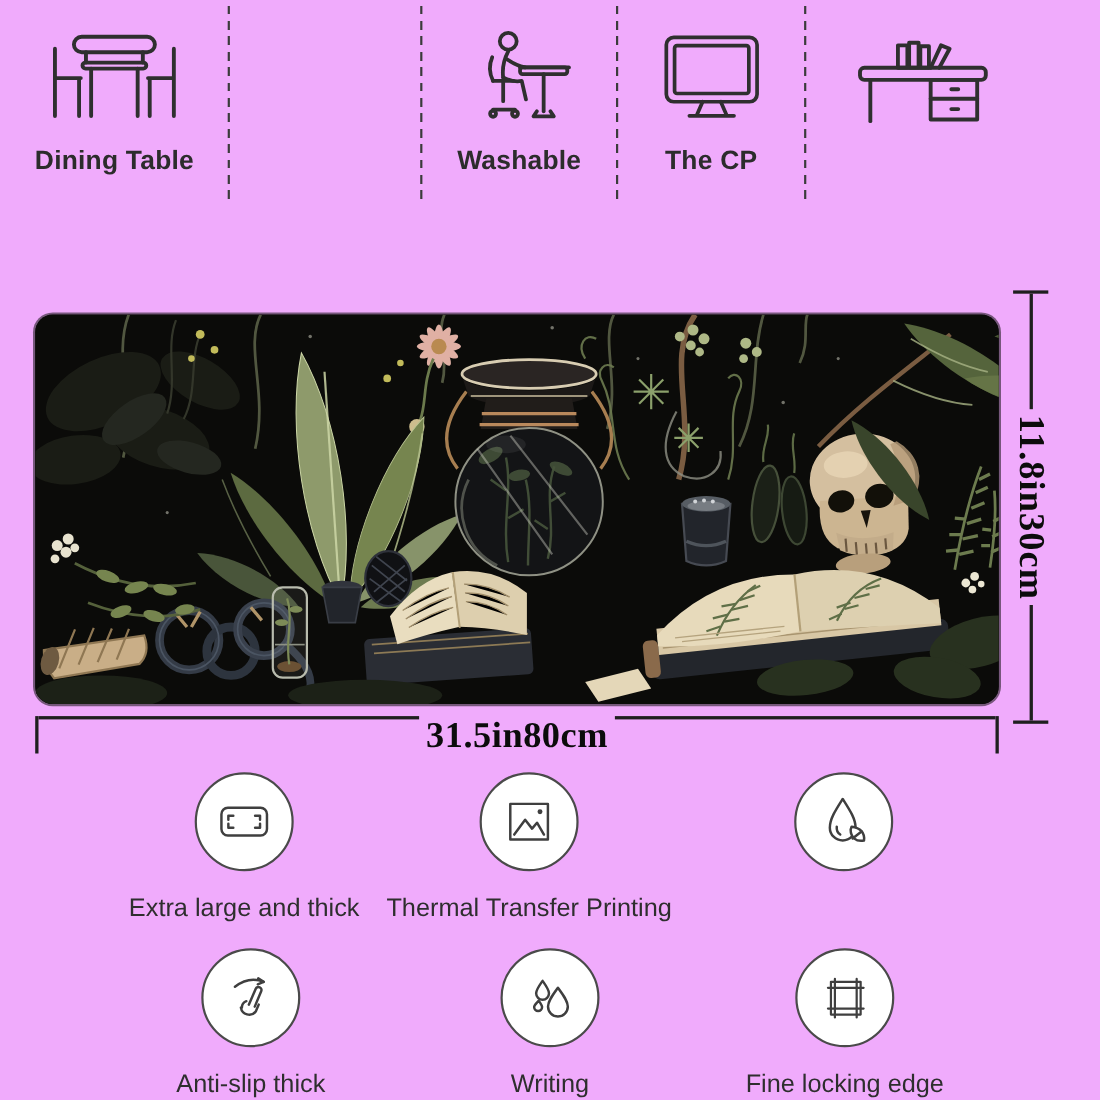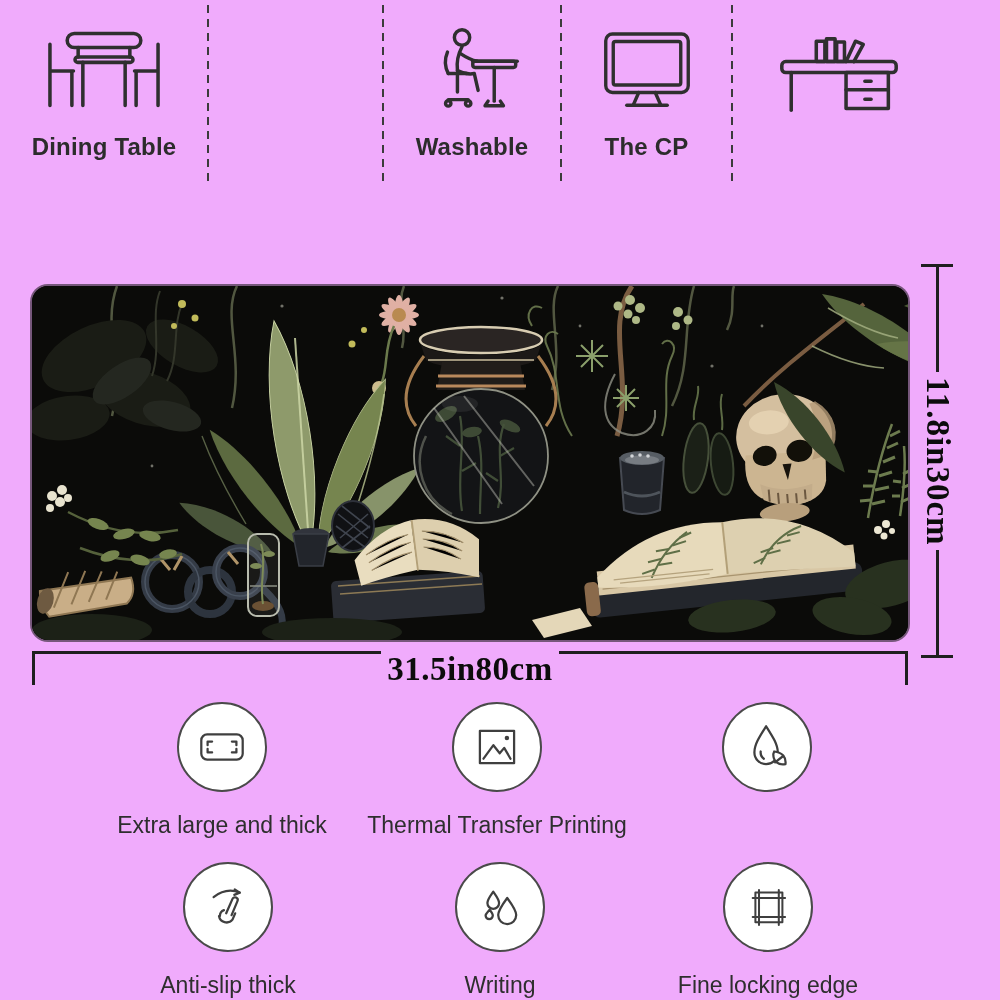--- a/index.html
+++ b/index.html
@@ -410,21 +410,21 @@
         <rect x="14" y="32" width="92" height="56" rx="13"></rect>
         <path d="M28 56 L28 48 L38 48"></path>
           <path d="M92 56 L92 48 L82 48"></path>
         <path d="M28 64 L28 72 L38 72"></path>
           <path d="M92 64 L92 72 L82 72"></path>
       </svg>
     </div>
     <div class="flabel">Extra large and thick</div>
   </div>
 
-  <div class="feature" style="left:337px;top:702px;">
+  <div class="feature" style="left:321px;top:702px;">
     <div class="fcircle">
       <svg width="54" height="54" viewBox="0 0 120 120" fill="none" stroke="#3f3f3f" stroke-width="5" stroke-linecap="round" stroke-linejoin="round">
         <rect x="22" y="24" width="76" height="72"></rect>
         <path d="M30 86 L52 56 L66 74 L76 62 L90 86"></path>
         <circle cx="82" cy="40" r="5" fill="#3f3f3f" stroke="none"></circle>
       </svg>
     </div>
     <div class="flabel">Thermal Transfer Printing</div>
   </div>
 

